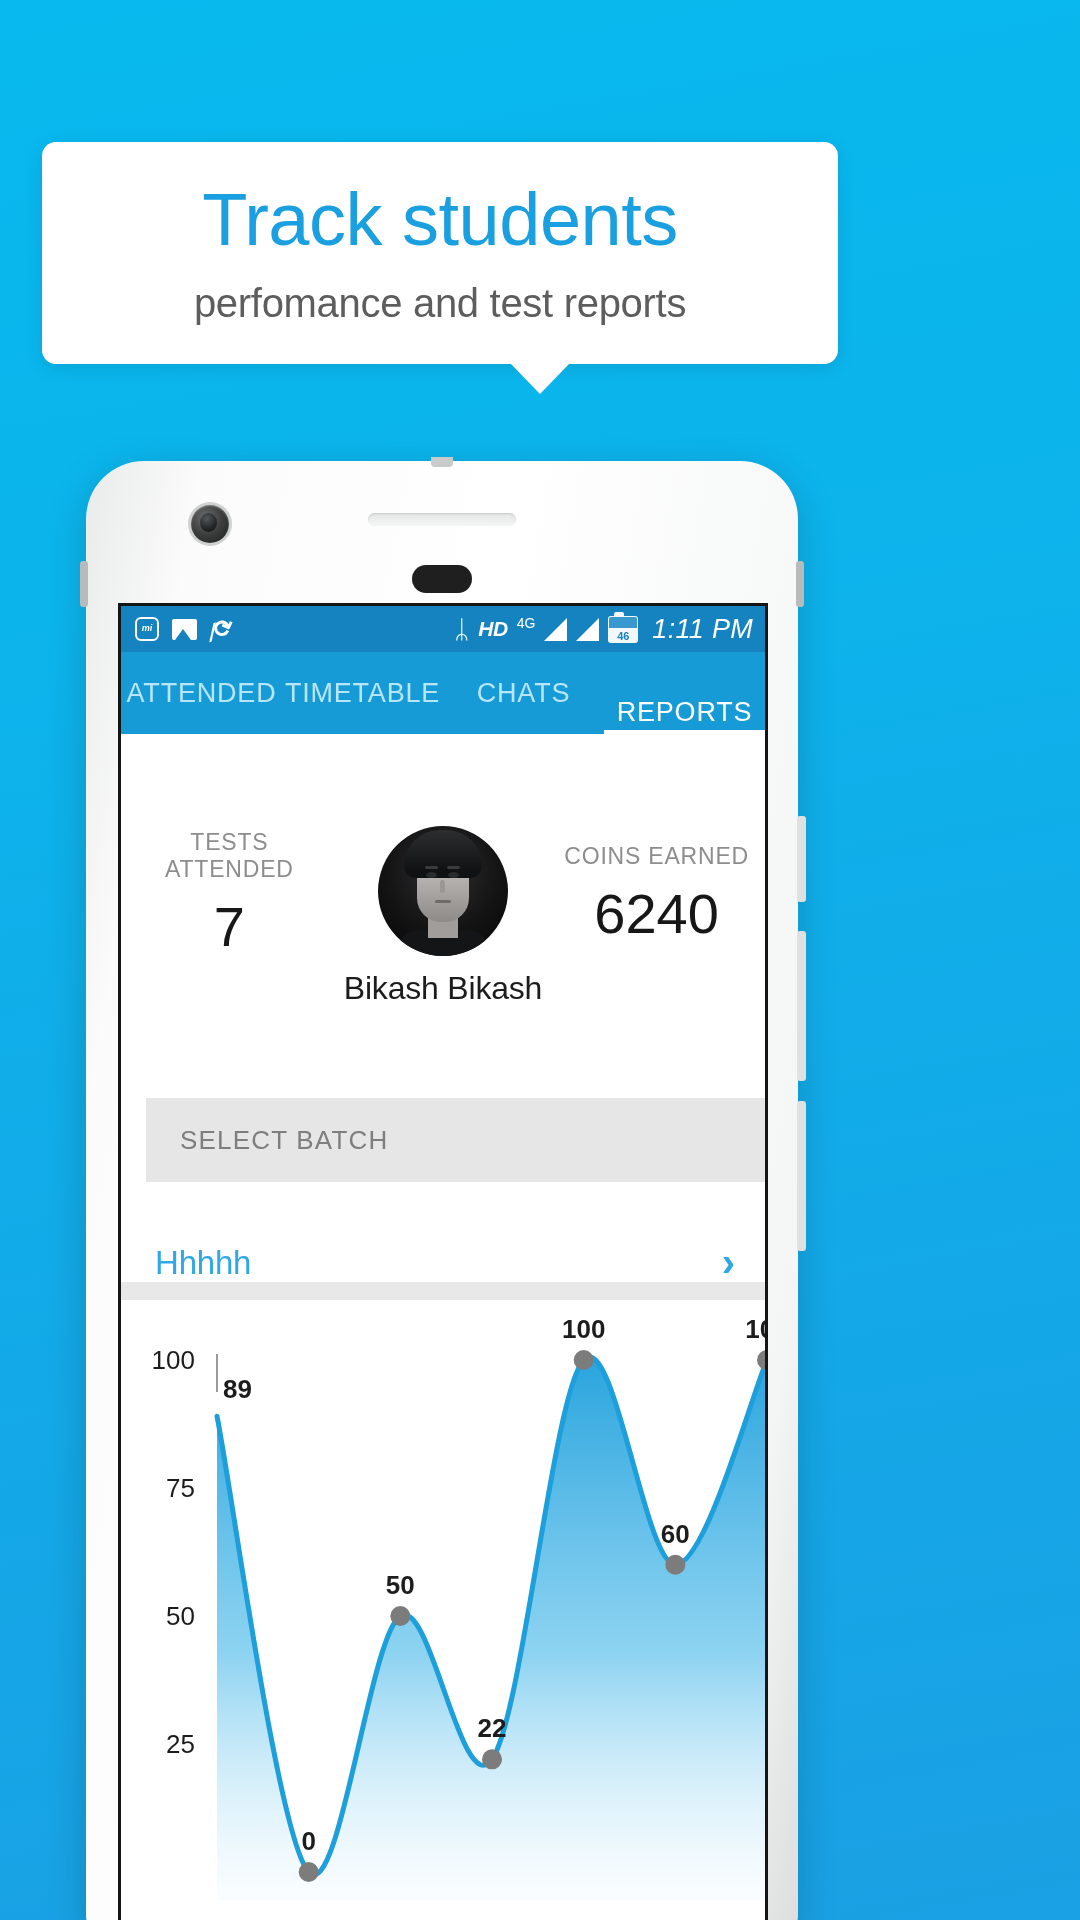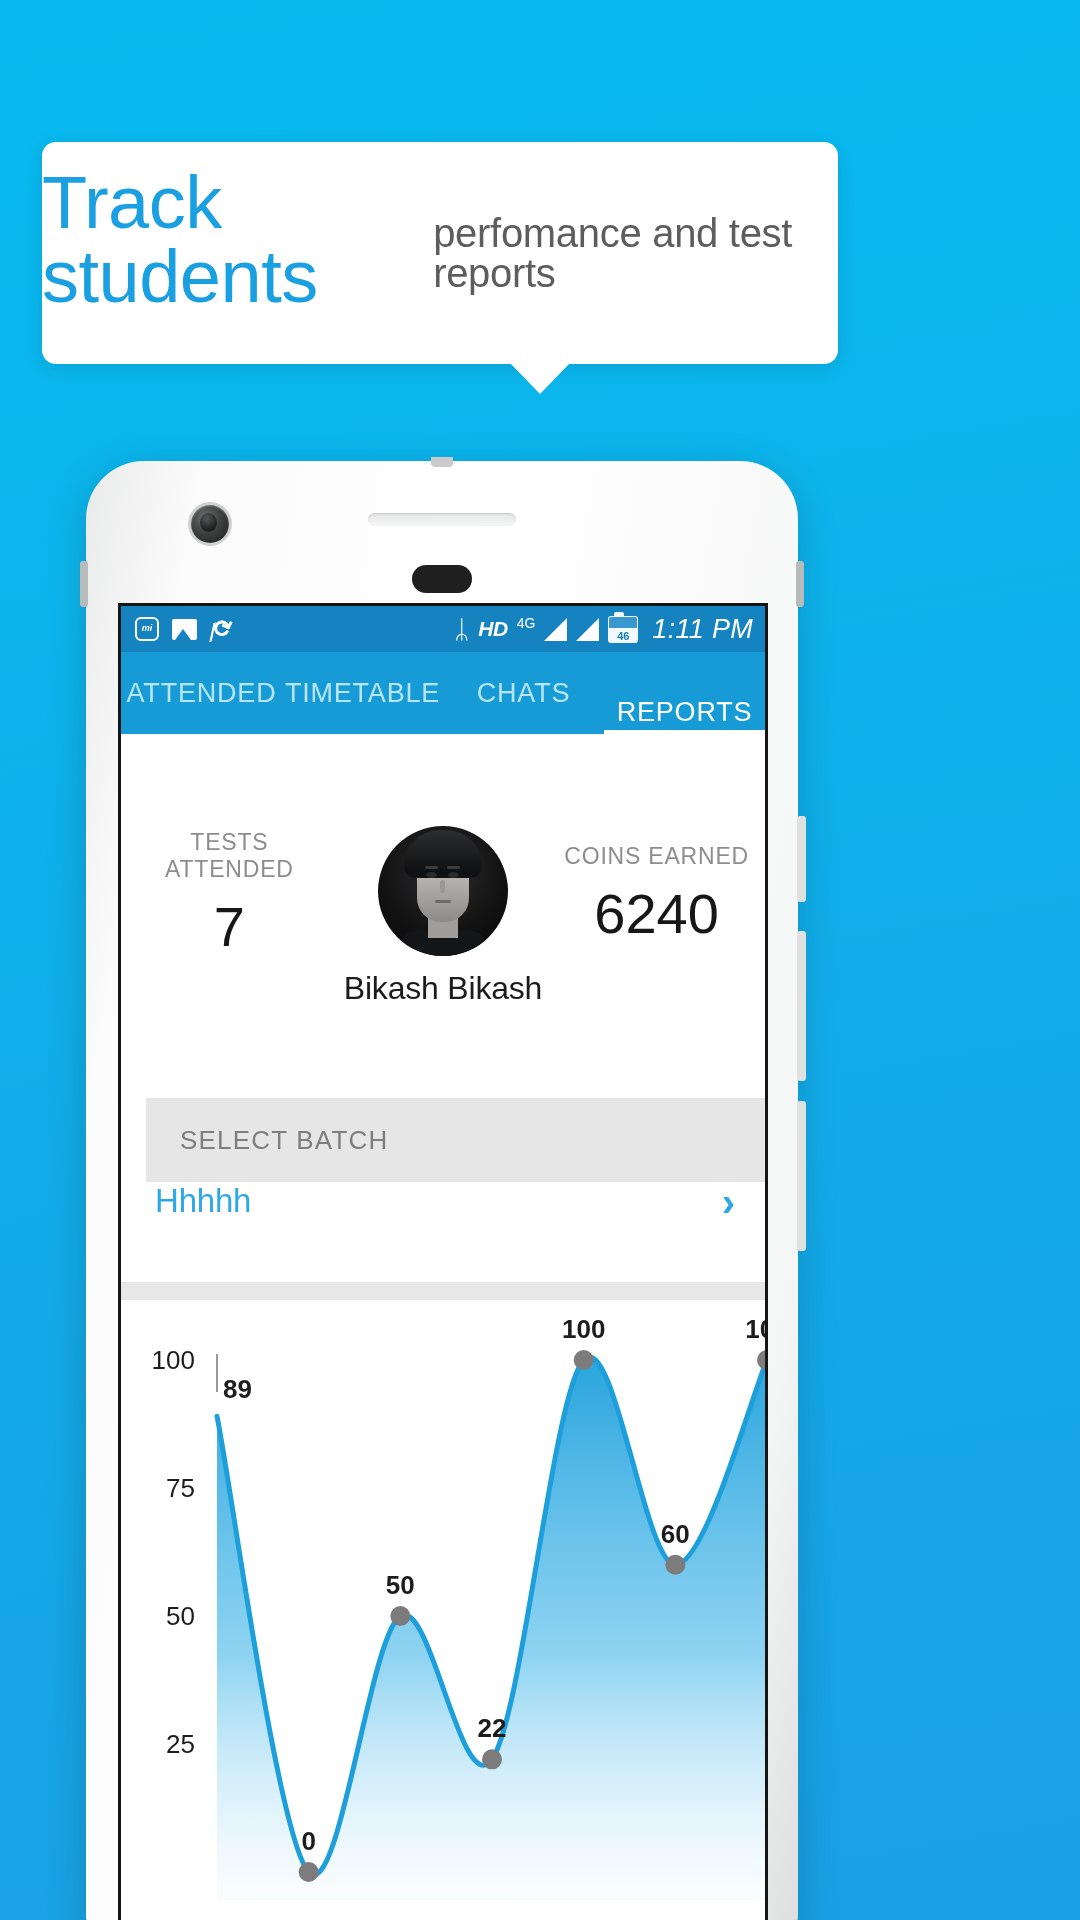--- a/index.html
+++ b/index.html
@@ -8,21 +8,21 @@
     font-family:"Liberation Sans", sans-serif;
     background:linear-gradient(170deg,#07b9ee 0%,#0cb4ec 30%,#13a9e8 65%,#1aa0e4 100%);
     overflow:hidden; position:relative;
   }
 
   
   .callout{
     position:absolute; left:42px; top:142px; width:796px; height:222px;
     background:#fff; border-radius:14px;
     box-shadow:0 4px 18px rgba(0,0,0,.10);
-    display:flex; flex-direction:row; align-items:center; justify-content:center;
+    display:flex; flex-direction:column; align-items:center; justify-content:center;
   }
   .callout-title{
     font-size:74px; color:#1a9fe0; font-weight:400; letter-spacing:-.5px;
     line-height:1; margin-bottom:26px;
   }
   .callout-sub{
     font-size:40px; color:#5d5d5d; font-weight:400; letter-spacing:-.3px; line-height:1;
   }
   .callout-tail{
     position:absolute; left:50%; top:363px; transform:translateX(-50%);
@@ -123,21 +123,21 @@
   .av-brow.l{left:47px;} .av-brow.r{left:69px;}
   .av-nose{position:absolute;left:62px;top:54px;width:5px;height:13px;border-radius:3px;background:#9a9795;}
   .av-mouth{position:absolute;left:57px;top:74px;width:16px;height:3px;border-radius:2px;background:#6e6b69;}
   .av-neck{position:absolute;left:50px;top:92px;width:30px;height:20px;background:#a09d9b;}
   .av-body{position:absolute;left:20px;top:104px;width:90px;height:32px;border-radius:20px 20px 0 0;background:#141516;}
   .avatar-name{font-size:32px;color:#1c1c1c;margin-top:14px;letter-spacing:-.2px;}
 
   
   .select-batch{height:84px;background:#e6e6e6;display:flex;align-items:center;padding:0 34px;margin-left:25px;}
   .select-batch-label{font-size:26px;color:#7e7e7e;letter-spacing:1.2px;}
-  .batch-row{height:100px;background:#fff;display:flex;align-items:flex-start;
+  .batch-row{height:100px;background:#fff;display:flex;align-items:flex-end;
      justify-content:space-between;padding:0 30px 0 34px;}
   .batch-name{font-size:33px;color:#2fa8e8;letter-spacing:-.2px;}
   .chev{color:#2fa8e8;font-size:40px;font-weight:bold;line-height:1;}
   .divider{height:18px;background:#e8e8e8;}
 
   
   .chart{position:relative;height:600px;background:#fff;}
   .chart svg{display:block;}
 </style>
 </head>

